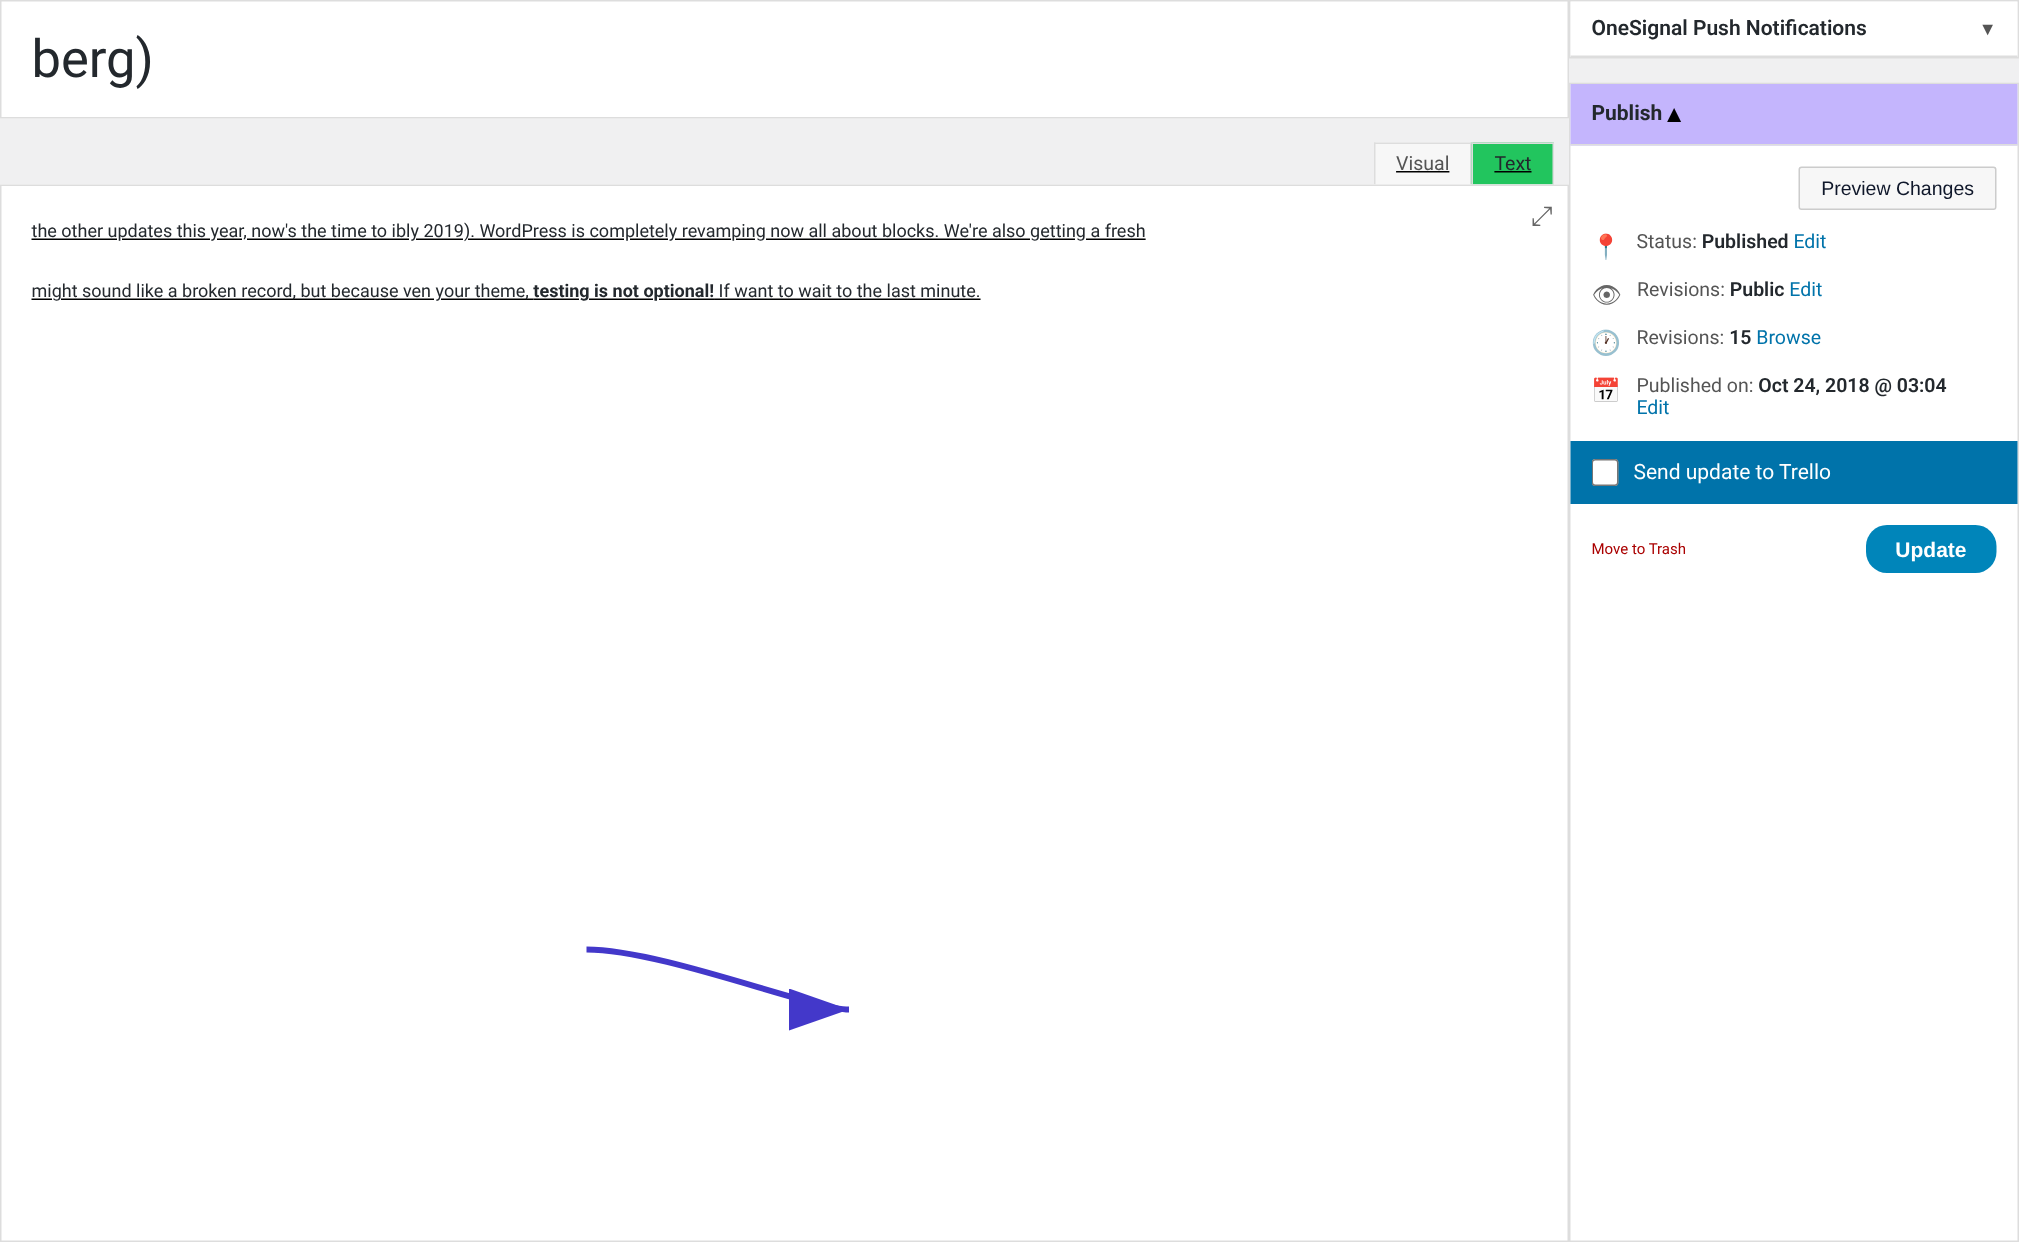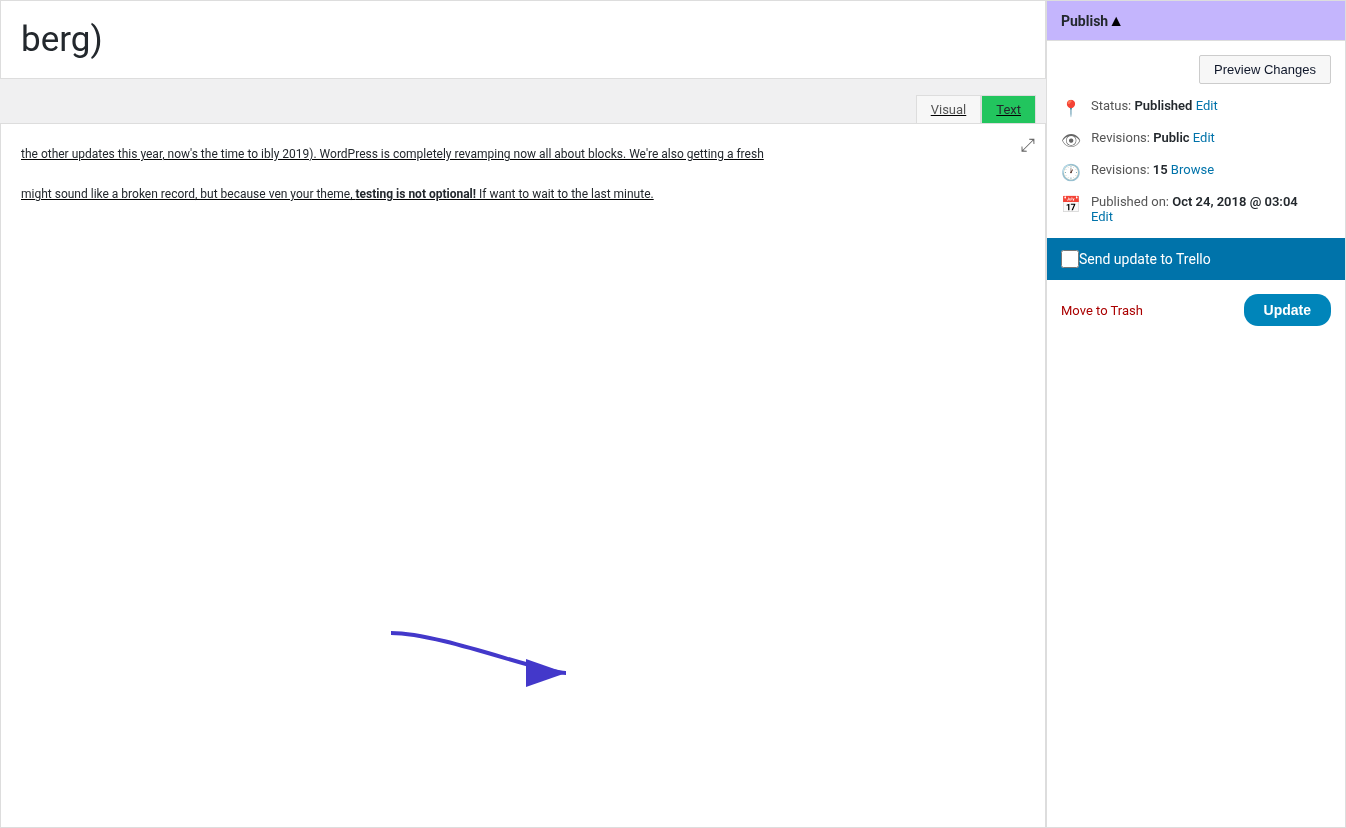--- a/index.html
+++ b/index.html
@@ -213,20 +213,21 @@
     .meta-text a {
       color: #0073aa;
       text-decoration: none;
     }
 
     
     .trello-row {
       background: #0073aa;
       display: flex;
       align-items: center;
+      gap: 10px;
       padding: 12px 14px;
       margin: 0 -14px;
       margin-bottom: 14px;
     }
 
     .trello-checkbox {
       width: 18px;
       height: 18px;
       background: #fff;
       border: none;
@@ -241,21 +242,21 @@
 
     
     .publish-bottom {
       display: flex;
       align-items: center;
       justify-content: space-between;
     }
 
     .move-to-trash {
       color: #a00;
-      font-size: 13px;
+      font-size: 10px;
       text-decoration: none;
       cursor: pointer;
     }
 
     .update-btn {
       background: #0085ba;
       color: #fff;
       border: none;
       padding: 8px 20px;
       font-size: 14px;
@@ -303,20 +304,26 @@
           </defs>
           <path d="M 10 10 C 60 10, 160 50, 185 50" stroke="#4338ca" stroke-width="4" fill="none" marker-end="url(#arrowhead)"></path>
         </svg>
       </div>
     </div>
   </div>
 </div>
 
 <div class="sidebar">
 
+  <div class="panel">
+    <div class="panel-header">
+      <span class="panel-header-title">OneSignal Push Notifications</span>
+      <span class="panel-header-toggle">▼</span>
+    </div>
+  </div>
 
   <div class="publish-panel">
     <div class="publish-header">
       <span class="publish-title">Publish</span>
       <span>▲</span>
     </div>
 
     <div class="publish-body">
 
       <div class="preview-changes-row">

